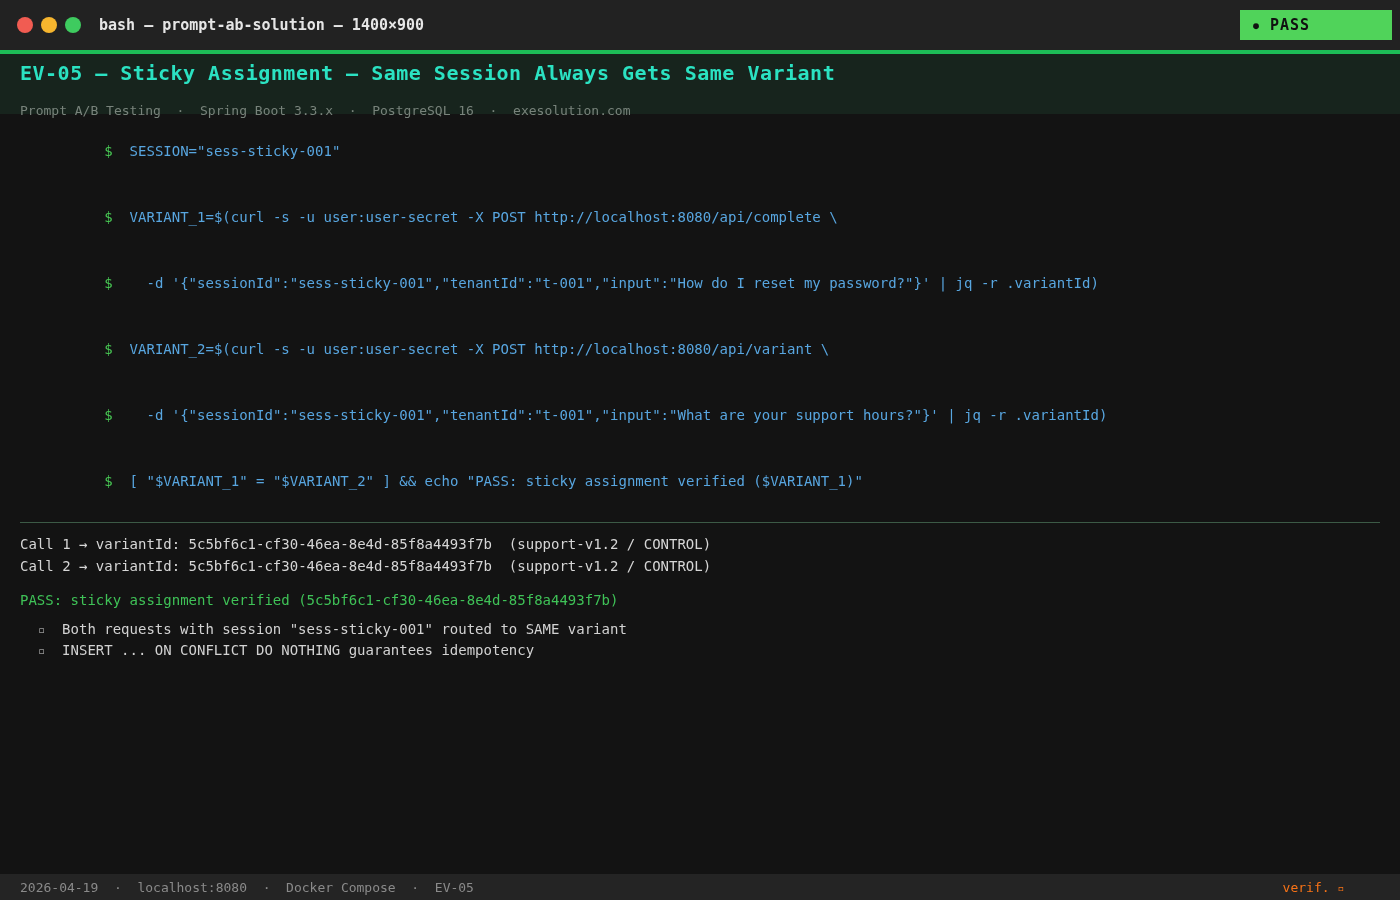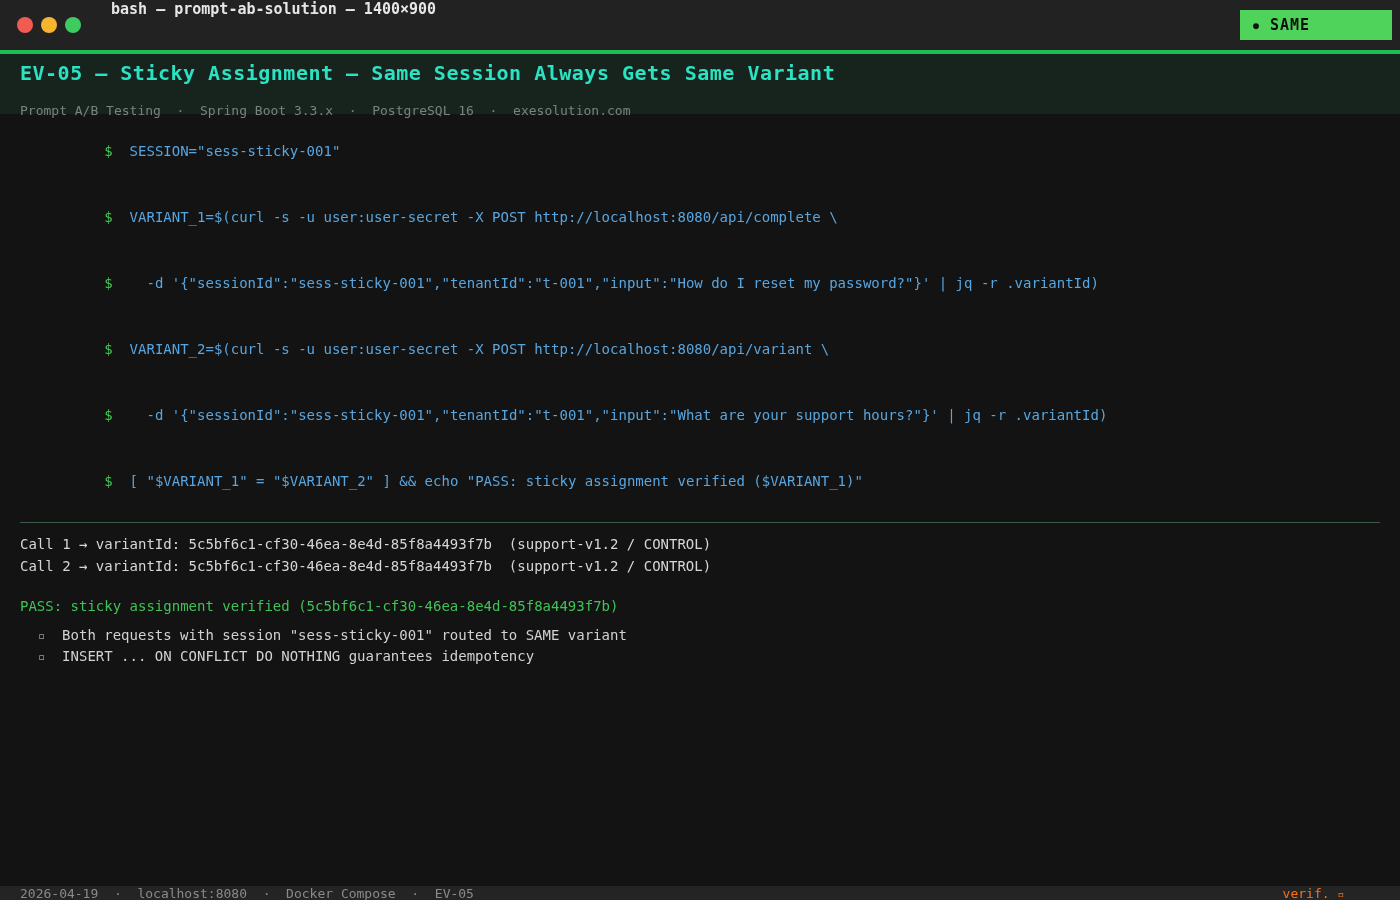--- a/index.html
+++ b/index.html
@@ -8,23 +8,22 @@
     position: relative;
     width: 1400px; height: 900px;
     background: #131313;
     font-family: "DejaVu Sans Mono", "Liberation Mono", monospace;
     overflow: hidden;
   }
 
   
   .titlebar {
     height: 50px; background: #222222;
-    display: flex; 
+    display: flex; align-items: center;
     padding: 0 8px 0 17px;
-    gap: 12px;
   }
   .dots { display: flex; align-items: center; gap: 8px; }
   .dot { width: 16px; height: 16px; border-radius: 50%; }
   .dot.red    { background: #f15c52; }
   .dot.yellow { background: #f6b52e; }
   .dot.green  { background: #3ecb5f; }
   .win-title {
     margin-left: 18px;
     color: #e6e6e6; font-size: 15px; font-weight: bold;
     white-space: pre;
@@ -63,29 +62,29 @@
     font-size: 14px; line-height: 22px;
   }
   .line { white-space: pre; }
   .cmd .prompt { color: #47c653; }
   .cmd .cmd-text { color: #58a6e0; }
   .divider {
     border: none; border-top: 1px solid #3c5a46;
     margin: 8px 0 10px 0;
   }
   .out { color: #d6d6d6; }
-  .pass-line { color: #3fc257; margin-top: 18px; }
+  .pass-line { color: #3fc257; margin-top: 12px; }
   .bullets { margin-top: 8px; }
   .bullet-line { white-space: pre; line-height: 20px; color: #d2d2d2; padding-left: 18px; }
   .bullet-glyph { color: #9a9a9a; font-size: 12px; }
 
   
   .footer {
     position: absolute; left: 0; bottom: 0;
-    width: 1400px; height: 14px;
+    width: 1400px; height: 26px;
     background: #242424;
     display: flex; align-items: center; justify-content: space-between;
     padding: 0 56px 0 20px;
     font-size: 13px;
   }
   .footer-left { color: #8a8a8a; white-space: pre; }
   .footer-right { color: #f97316; white-space: pre; }
   .footer-right .cursor { font-size: 11px; }
 </style>
 </head>
@@ -95,21 +94,21 @@
 
   <div class="titlebar">
     <div class="dots">
       <span class="dot red"></span>
       <span class="dot yellow"></span>
       <span class="dot green"></span>
     </div>
     <div class="win-title">bash — prompt-ab-solution — 1400×900</div>
     <div class="badge">
       <span class="badge-dot">●</span>
-      <span>SAME</span>
+      <span>PASS</span>
     </div>
   </div>
 
   <div class="header">
     <div class="header-title">EV-05 — Sticky Assignment — Same Session Always Gets Same Variant</div>
     <div class="header-sub">Prompt A/B Testing  ·  Spring Boot 3.3.x  ·  PostgreSQL 16  ·  exesolution.com</div>
   </div>
 
   <div class="term">
 

